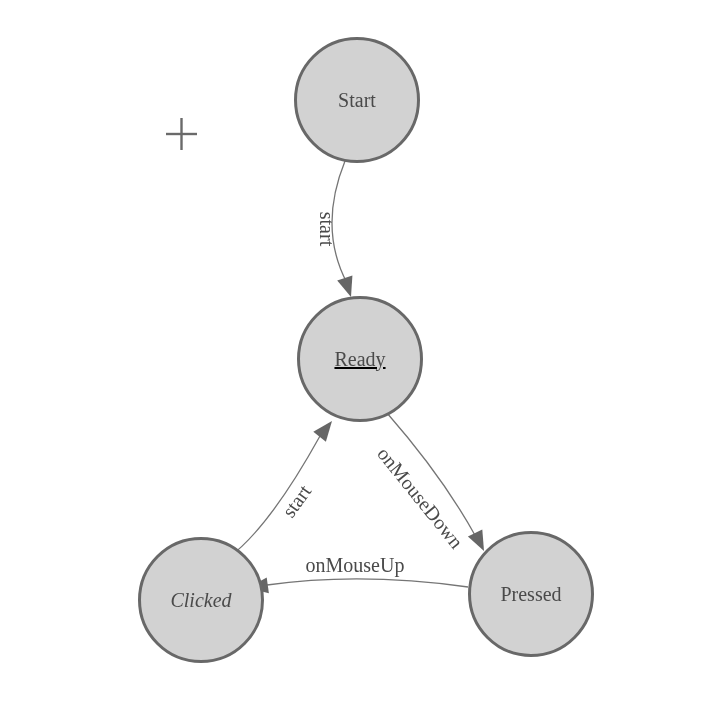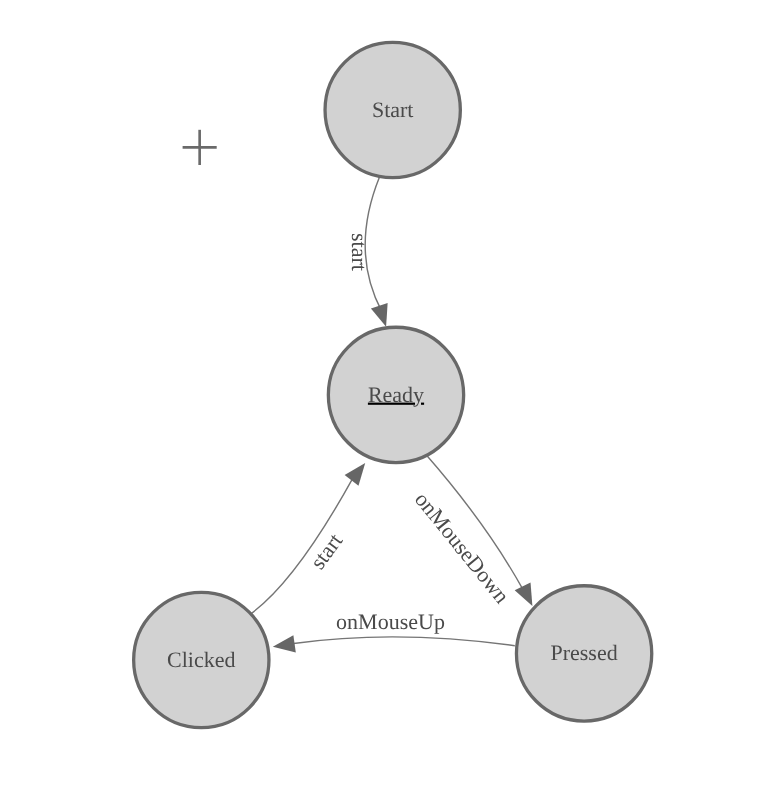--- a/index.html
+++ b/index.html
@@ -46,21 +46,21 @@
     justify-content: center;
   }
   .node-label {
     font-family: "Liberation Serif", serif;
     font-size: 20px;
     color: #4a4a4a;
     user-select: none;
   }
   .node-start   { left: 294px; top: 37px;  }
   .node-ready   { left: 297px; top: 296px; text-decoration: underline; }
-  .node-clicked { left: 120px; top: 537px; }
+  .node-clicked { left: 138px; top: 537px; font-style: italic; }
   .node-pressed { left: 468px; top: 531px; text-align: right; }
 </style>
 </head>
 <body>
 
 <div class="canvas">
 
   <svg class="edges-layer" width="710" height="728" viewBox="0 0 710 728">
 
     <g>

